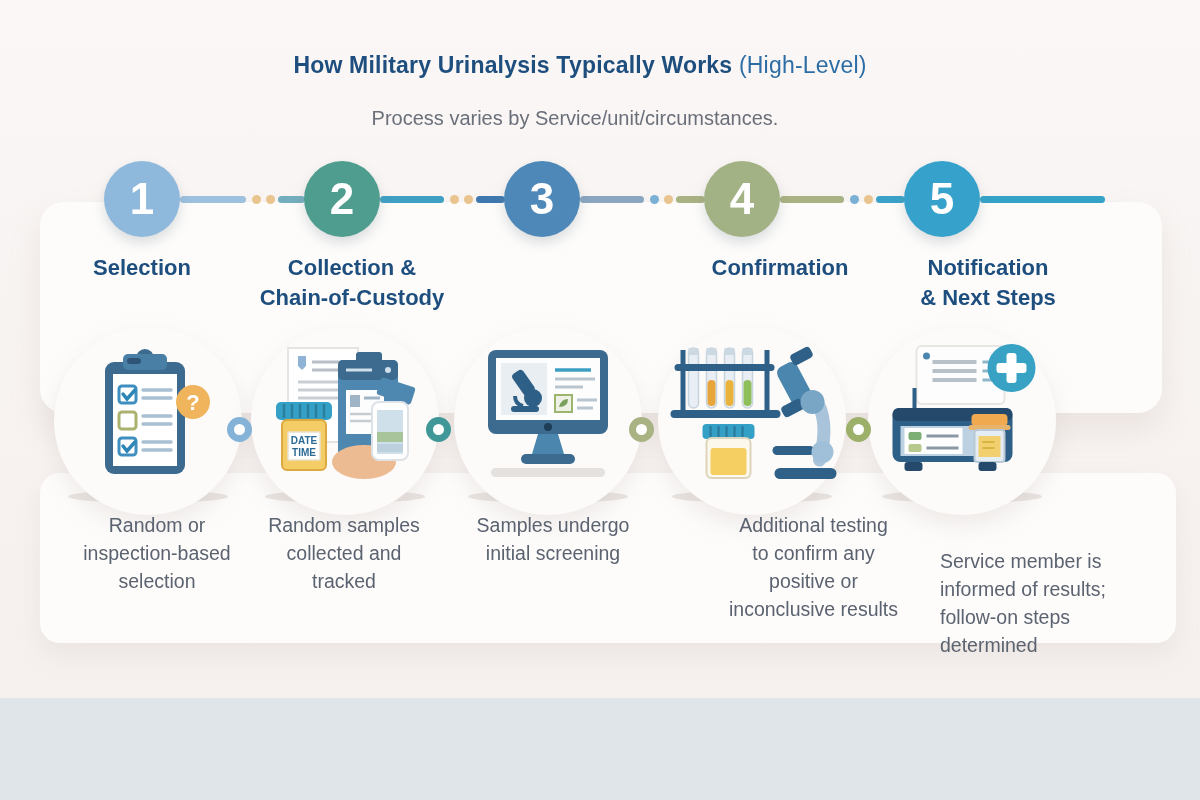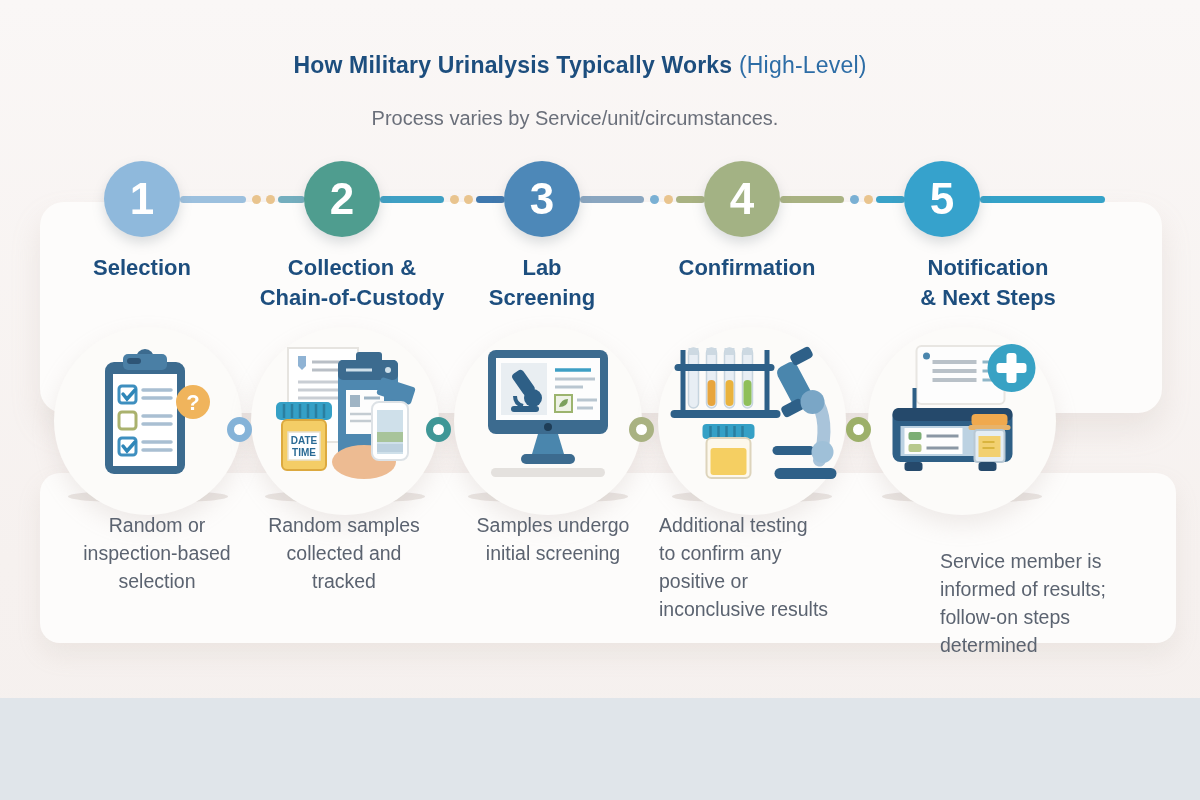--- a/index.html
+++ b/index.html
@@ -86,23 +86,21 @@
 
   <div class="tl-circle" style="left: 104px; background: rgb(143, 185, 220);">1</div>
   <div class="tl-circle" style="left: 304px; background: rgb(79, 157, 143);">2</div>
   <div class="tl-circle" style="left: 504px; background: rgb(77, 136, 184);">3</div>
   <div class="tl-circle" style="left: 704px; background: rgb(163, 178, 132);">4</div>
   <div class="tl-circle" style="left: 904px; background: rgb(54, 162, 204);">5</div>
 
   <div class="step-label" style="left:32px;">Selection</div>
   <div class="step-label" style="left:242px;">Collection &amp;
 Chain-of-Custody</div>
-  <div class="step-label" style="left:432px;">Lab
-Screening</div>
-  <div class="step-label" style="left:637px;"><span>Confirmation</span></div>
+  <div class="step-label" style="left:670px;"><span>Confirmation</span></div>
   <div class="step-label" style="left:878px;">Notification
 &amp; Next Steps</div>
 
   <div class="icon-circle" style="left:54px;"></div>
   <div class="icon-circle" style="left:251px;"></div>
   <div class="icon-circle" style="left:454px;"></div>
   <div class="icon-circle" style="left:658px;"></div>
   <div class="icon-circle" style="left:868px;"></div>
 
   <div class="icon-shadow" style="left:68px;"></div>
@@ -278,21 +276,21 @@
   </div>
 
   <div class="desc center" style="left:52px;width:210px;">Random or
 inspection-based
 selection</div>
   <div class="desc center" style="left:239px;width:210px;">Random samples
 collected and
 tracked</div>
   <div class="desc center" style="left:438px;width:230px;">Samples undergo
 initial screening</div>
-  <div class="desc" style="left:659px;width:225px;">Additional testing
+  <div class="desc" style="left:701px;width:225px;text-align:center;">Additional testing
 to confirm any
 positive or
 inconclusive results</div>
   <div class="desc" style="left:940px;width:235px;margin-top:36px;">Service member is
 informed of results;
 follow-on steps
 determined</div>
 
   <div class="footer-band">
     

